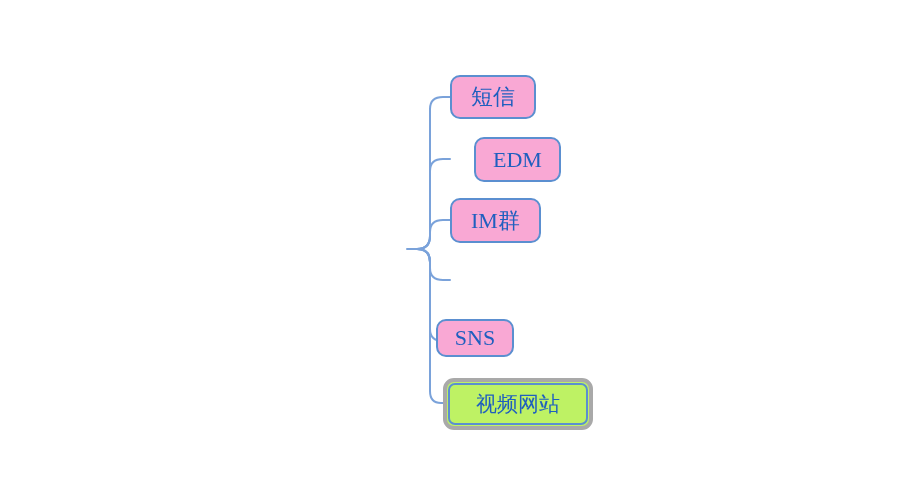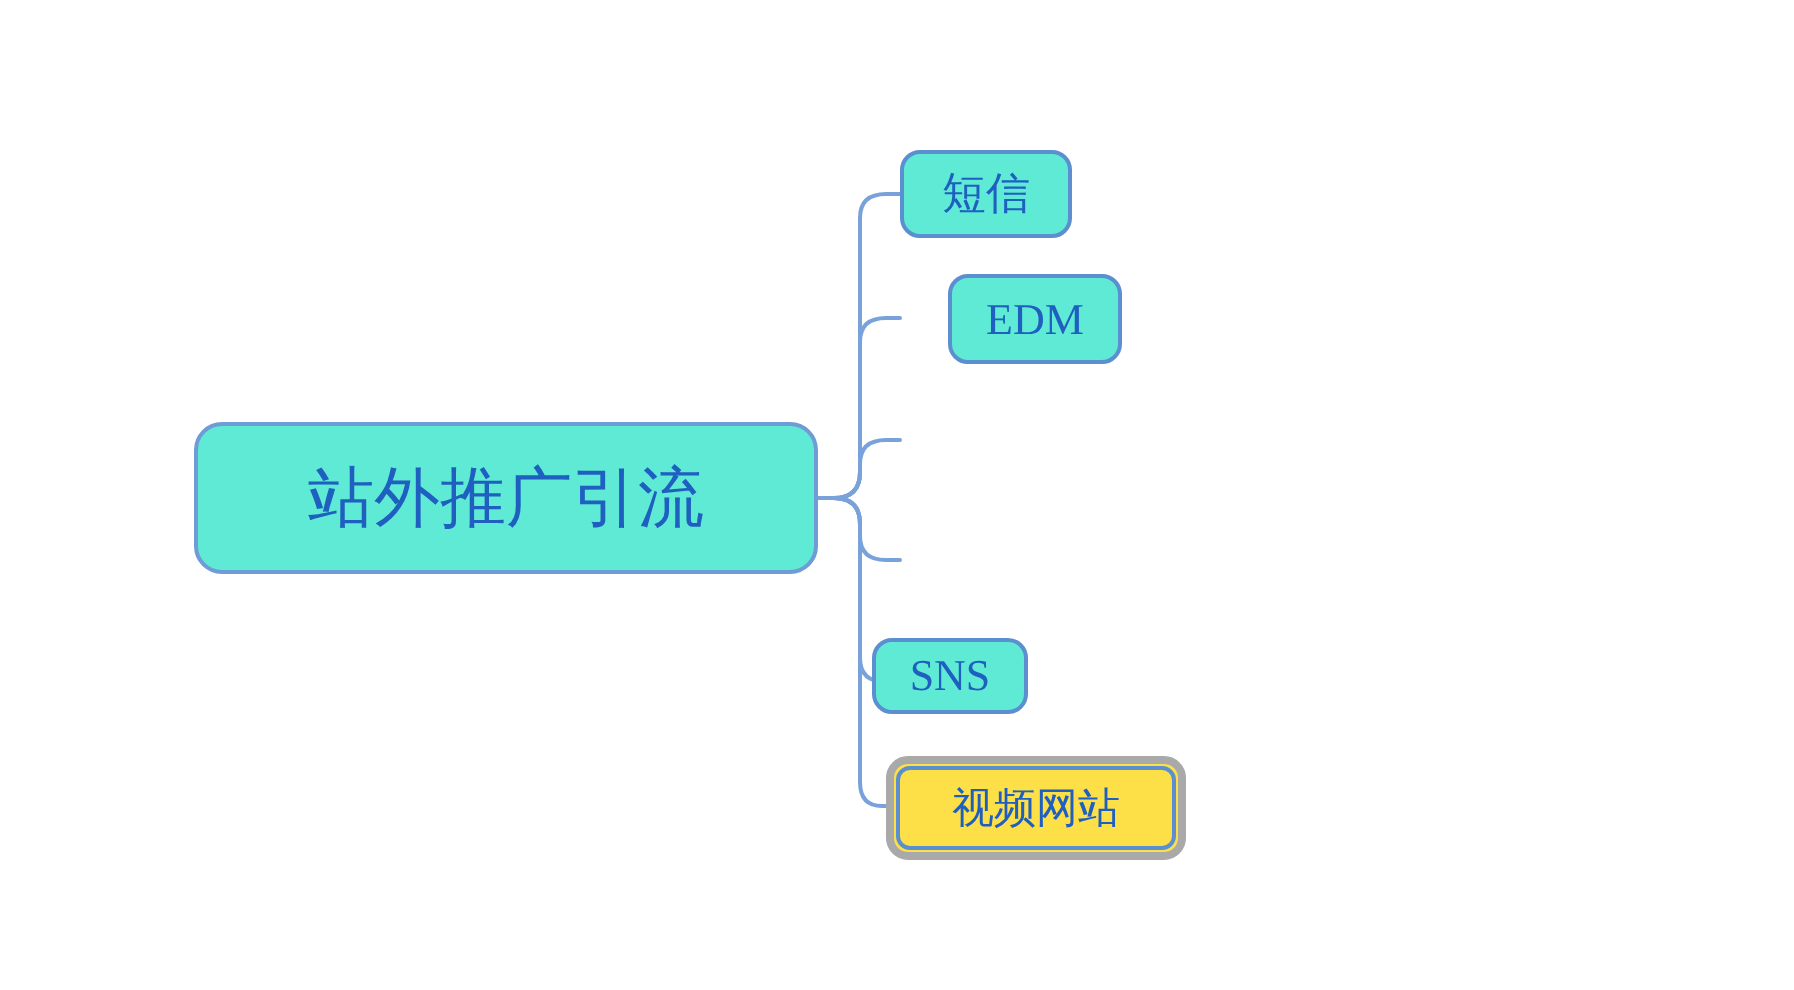--- a/index.html
+++ b/index.html
@@ -19,21 +19,21 @@
     position: absolute;
     left: 0;
     top: 0;
     pointer-events: none;
   }
   .node {
     position: absolute;
     box-sizing: border-box;
     border: 2px solid #5b8fd0;
     border-radius: 10px;
-    background: #5eead4;
+    background: #f9a8d4;
     color: #1f5fbf;
     display: flex;
     align-items: center;
     justify-content: center;
     white-space: nowrap;
     cursor: default;
   }
   .root-node {
     left: 97px;
     top: 211px;
@@ -48,21 +48,21 @@
   }
   .sel-wrapper {
     position: absolute;
     box-sizing: border-box;
     left: 443px;
     top: 378px;
     width: 150px;
     height: 52px;
     border: 4px solid #a9a9a9;
     border-radius: 11px;
-    background: #fde047;
+    background: #bef264;
     padding: 1px;
   }
   .sel-wrapper .node-inner {
     box-sizing: border-box;
     width: 100%;
     height: 100%;
     border: 2px solid #5b8fd0;
     border-radius: 7px;
     color: #1f5fbf;
     font-size: 21px;
@@ -82,32 +82,32 @@
       <path d="M 407 249 L 417 249"></path>
       <path d="M 417 249 Q 430 249 430 236 L 430 109 Q 430 97 443 97 L 450 97"></path>
       <path d="M 417 249 Q 430 249 430 236 L 430 171 Q 430 159 443 159 L 450 159"></path>
       <path d="M 417 249 Q 430 249 430 236 L 430 232 Q 430 220 443 220 L 450 220"></path>
       <path d="M 417 249 Q 430 249 430 262 L 430 268 Q 430 280 443 280 L 450 280"></path>
       <path d="M 417 249 Q 430 249 430 262 L 430 329 Q 430 341 443 341 L 450 341"></path>
       <path d="M 417 249 Q 430 249 430 262 L 430 391 Q 430 403 441 403 L 445 403"></path>
     </g>
   </svg>
 
-  <div class="node root-node">
-    <span>站外推广引流</span>
-  </div>
 
   <div class="node child-node" style="left:450px; top:75px; width:86px; height:44px;">
     <span>短信</span>
   </div>
 
   <div class="node child-node" style="left:450px; top:137px; width:87px; height:45px;margin-left:24px;">
     <span>EDM</span>
   </div>
 
+  <div class="node child-node" style="left:450px; top:198px; width:91px; height:45px;">
+    <span>IM群</span>
+  </div>
 
 
   <div class="node child-node" style="left:436px; top:319px; width:78px; height:38px;">
     <span>SNS</span>
   </div>
 
   <div class="sel-wrapper">
     <div class="node-inner">
       <span>视频网站</span>
     </div>

